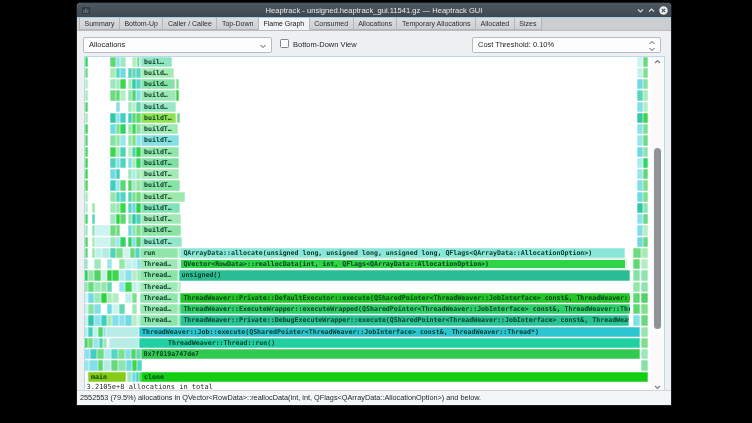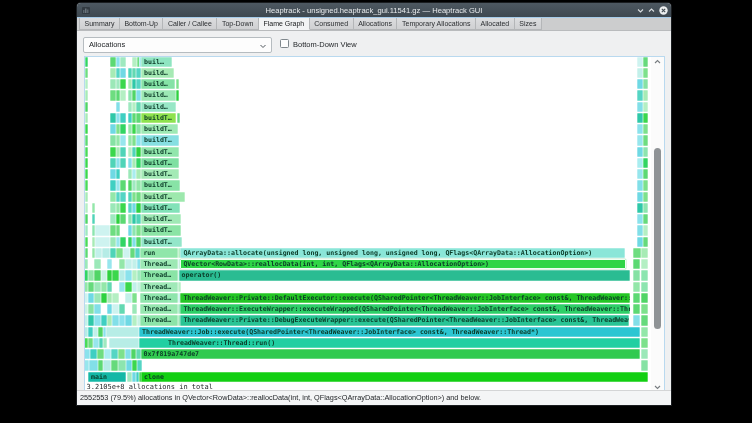--- a/index.html
+++ b/index.html
@@ -99,20 +99,27 @@
     <div class="pane">
       <div class="combo">
         <span>Allocations</span>
         <svg width="8" height="8" viewBox="0 0 8 8">
           <polyline points="1.5,3 4,5.5 6.5,3" fill="none" stroke="#51585e" stroke-width="1"></polyline>
         </svg>
       </div>
       <label class="check">
         <span class="checkbox"></span><span>Bottom-Down View</span>
       </label>
+      <div class="spin">
+        <span>Cost Threshold: 0.10%</span>
+        <svg width="8" height="12" viewBox="0 0 8 12">
+          <polyline points="1.5,4 4,1.5 6.5,4" fill="none" stroke="#51585e" stroke-width="1"></polyline>
+          <polyline points="1.5,8 4,10.5 6.5,8" fill="none" stroke="#51585e" stroke-width="1"></polyline>
+        </svg>
+      </div>
 
       <div class="flamewrap">
         <div class="flamecanvas" id="flame">
             <div class="fbox" style="left: 0px; top: 0px; width: 2px; background: rgb(50, 213, 99);"></div>
             <div class="fbox" style="left: 25px; top: 0px; width: 6.5px; background: rgb(92, 217, 115);"></div>
             <div class="fbox" style="left: 31.5px; top: 0px; width: 4px; background: rgb(139, 226, 236);"></div>
             <div class="fbox" style="left: 35.5px; top: 0px; width: 6px; background: rgb(159, 233, 192);"></div>
             <div class="fbox" style="left: 47.5px; top: 0px; width: 4.5px; background: rgb(180, 239, 195);"></div>
             <div class="fbox" style="left: 52px; top: 0px; width: 2.5px; background: rgb(110, 221, 128);"></div>
             <div class="fbox" style="left: 54.5px; top: 0px; width: 4px; background: rgb(169, 237, 240);"></div>
@@ -315,21 +322,21 @@
             <div class="fbox" style="left: 9.5px; top: 213.75px; width: 6.5px; background: rgb(80, 213, 102);"></div>
             <div class="fbox" style="left: 16px; top: 213.75px; width: 6px; background: rgb(200, 242, 228);"></div>
             <div class="fbox" style="left: 22px; top: 213.75px; width: 5.5px; background: rgb(46, 209, 64);"></div>
             <div class="fbox" style="left: 27.5px; top: 213.75px; width: 6.5px; background: rgb(59, 215, 77);"></div>
             <div class="fbox" style="left: 34px; top: 213.75px; width: 6px; background: rgb(181, 236, 230);"></div>
             <div class="fbox" style="left: 40px; top: 213.75px; width: 7px; background: rgb(139, 226, 236);"></div>
             <div class="fbox" style="left: 47px; top: 213.75px; width: 5px; background: rgb(180, 239, 195);"></div>
             <div class="fbox" style="left: 52px; top: 213.75px; width: 5.4px; background: rgb(159, 233, 192);"></div>
             <div class="fbox" style="left: 55.9px; top: 213.75px; width: 37.2px; background: rgb(138, 228, 166);">Thread…</div>
             <div class="fbox" style="left: 93.7px; top: 213.75px; width: 1.8px; background: rgb(200, 242, 228);"></div>
-            <div class="fbox" style="left: 94.1px; top: 213.75px; width: 451.4px; background: rgb(42, 188, 146);">operator()</div>
+            <div class="fbox" style="left: 94.1px; top: 213.75px; width: 451.4px; background: rgb(42, 188, 146);">unsigned()</div>
             <div class="fbox" style="left: 548.5px; top: 213.75px; width: 7px; background: rgb(134, 226, 164);"></div>
             <div class="fbox" style="left: 556.5px; top: 213.75px; width: 7px; background: rgb(140, 229, 175);"></div>
             <div class="fbox" style="left: -0.5px; top: 225px; width: 4px; background: rgb(147, 231, 169);"></div>
             <div class="fbox" style="left: 3.5px; top: 225px; width: 6px; background: rgb(102, 218, 124);"></div>
             <div class="fbox" style="left: 9.5px; top: 225px; width: 6.5px; background: rgb(155, 232, 184);"></div>
             <div class="fbox" style="left: 16px; top: 225px; width: 6px; background: rgb(147, 231, 169);"></div>
             <div class="fbox" style="left: 22px; top: 225px; width: 5.5px; background: rgb(99, 217, 178);"></div>
             <div class="fbox" style="left: 34px; top: 225px; width: 6px; background: rgb(151, 230, 237);"></div>
             <div class="fbox" style="left: 40px; top: 225px; width: 7px; background: rgb(59, 215, 77);"></div>
             <div class="fbox" style="left: 47px; top: 225px; width: 5px; background: rgb(194, 240, 234);"></div>
@@ -408,21 +415,21 @@
             <div class="fbox" style="left: -0.5px; top: 303.75px; width: 5px; background: rgb(151, 230, 237);"></div>
             <div class="fbox" style="left: 4.5px; top: 303.75px; width: 9px; background: rgb(130, 223, 232);"></div>
             <div class="fbox" style="left: 13.5px; top: 303.75px; width: 5px; background: rgb(92, 217, 115);"></div>
             <div class="fbox" style="left: 18.5px; top: 303.75px; width: 8px; background: rgb(181, 236, 230);"></div>
             <div class="fbox" style="left: 26.5px; top: 303.75px; width: 7px; background: rgb(102, 218, 124);"></div>
             <div class="fbox" style="left: 33.5px; top: 303.75px; width: 8px; background: rgb(140, 229, 175);"></div>
             <div class="fbox" style="left: 41.5px; top: 303.75px; width: 6px; background: rgb(111, 217, 228);"></div>
             <div class="fbox" style="left: 47.5px; top: 303.75px; width: 5px; background: rgb(59, 215, 77);"></div>
             <div class="fbox" style="left: 52.5px; top: 303.75px; width: 5px; background: rgb(85, 213, 196);"></div>
             <div class="fbox" style="left: 556.5px; top: 303.75px; width: 7px; background: rgb(134, 226, 164);"></div>
-            <div class="fbox" style="left: 3.5px; top: 315px; width: 38px; background: #14b8a6;">main</div>
+            <div class="fbox" style="left: 3.5px; top: 315px; width: 38px; background: #84cc16;">main</div>
             <div class="fbox" style="left: 42px; top: 315px; width: 5px; background: rgb(159, 233, 192);"></div>
             <div class="fbox" style="left: 47.5px; top: 315px; width: 3.5px; background: rgb(111, 217, 228);"></div>
             <div class="fbox" style="left: 51.3px; top: 315px; width: 2.4px; background: rgb(63, 207, 194);"></div>
             <div class="fbox" style="left: 54px; top: 315px; width: 2.3px; background: rgb(73, 218, 88);"></div>
             <div class="fbox" style="left: 56.5px; top: 315px; width: 507px; background: rgb(18, 207, 18);">clone</div>
           </div>
         <div class="flametotal">3.2105e+8 allocations in total</div>
         <div class="vscroll">
           <svg class="sb-up" width="7" height="6" viewBox="0 0 7 6">
             <polyline points="1,4 3.5,1.5 6,4" fill="none" stroke="#787d81" stroke-width="1.1"></polyline>

